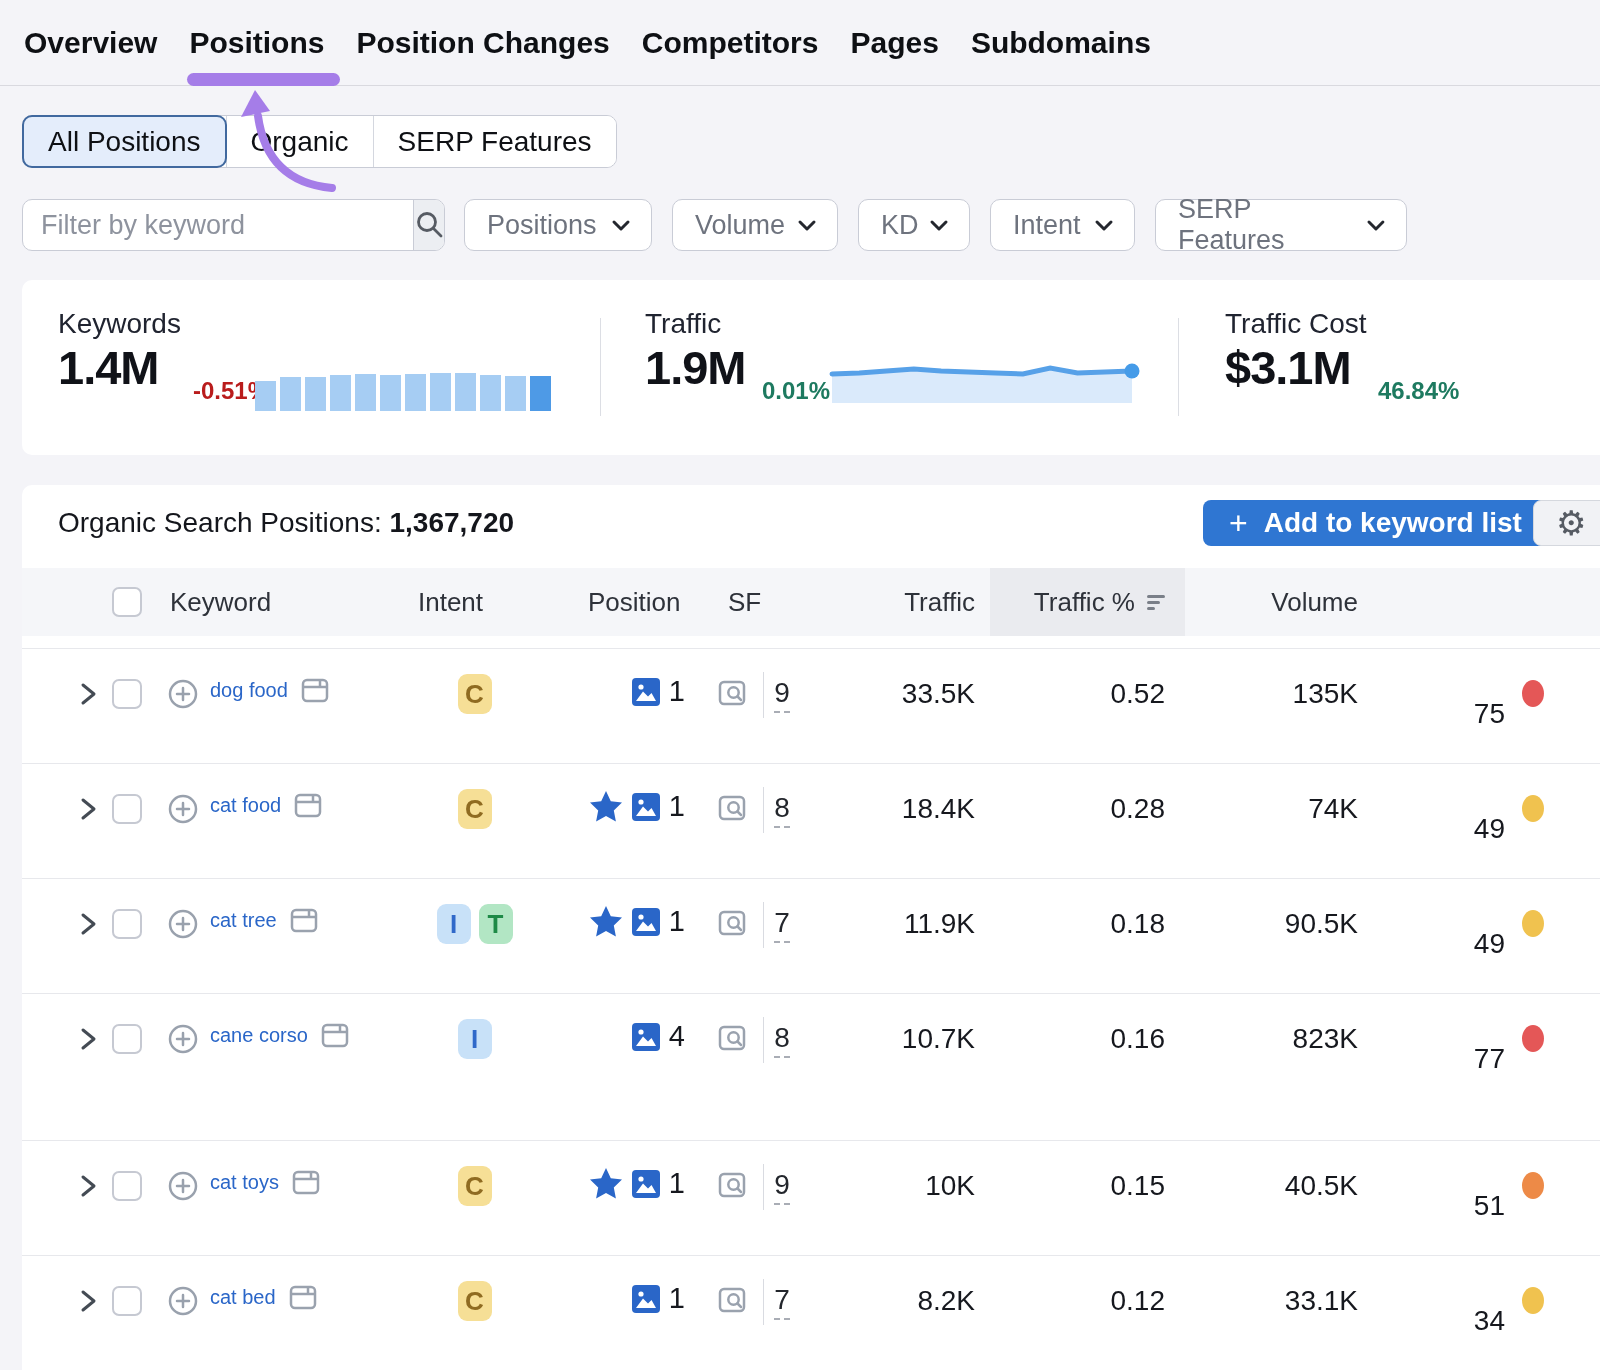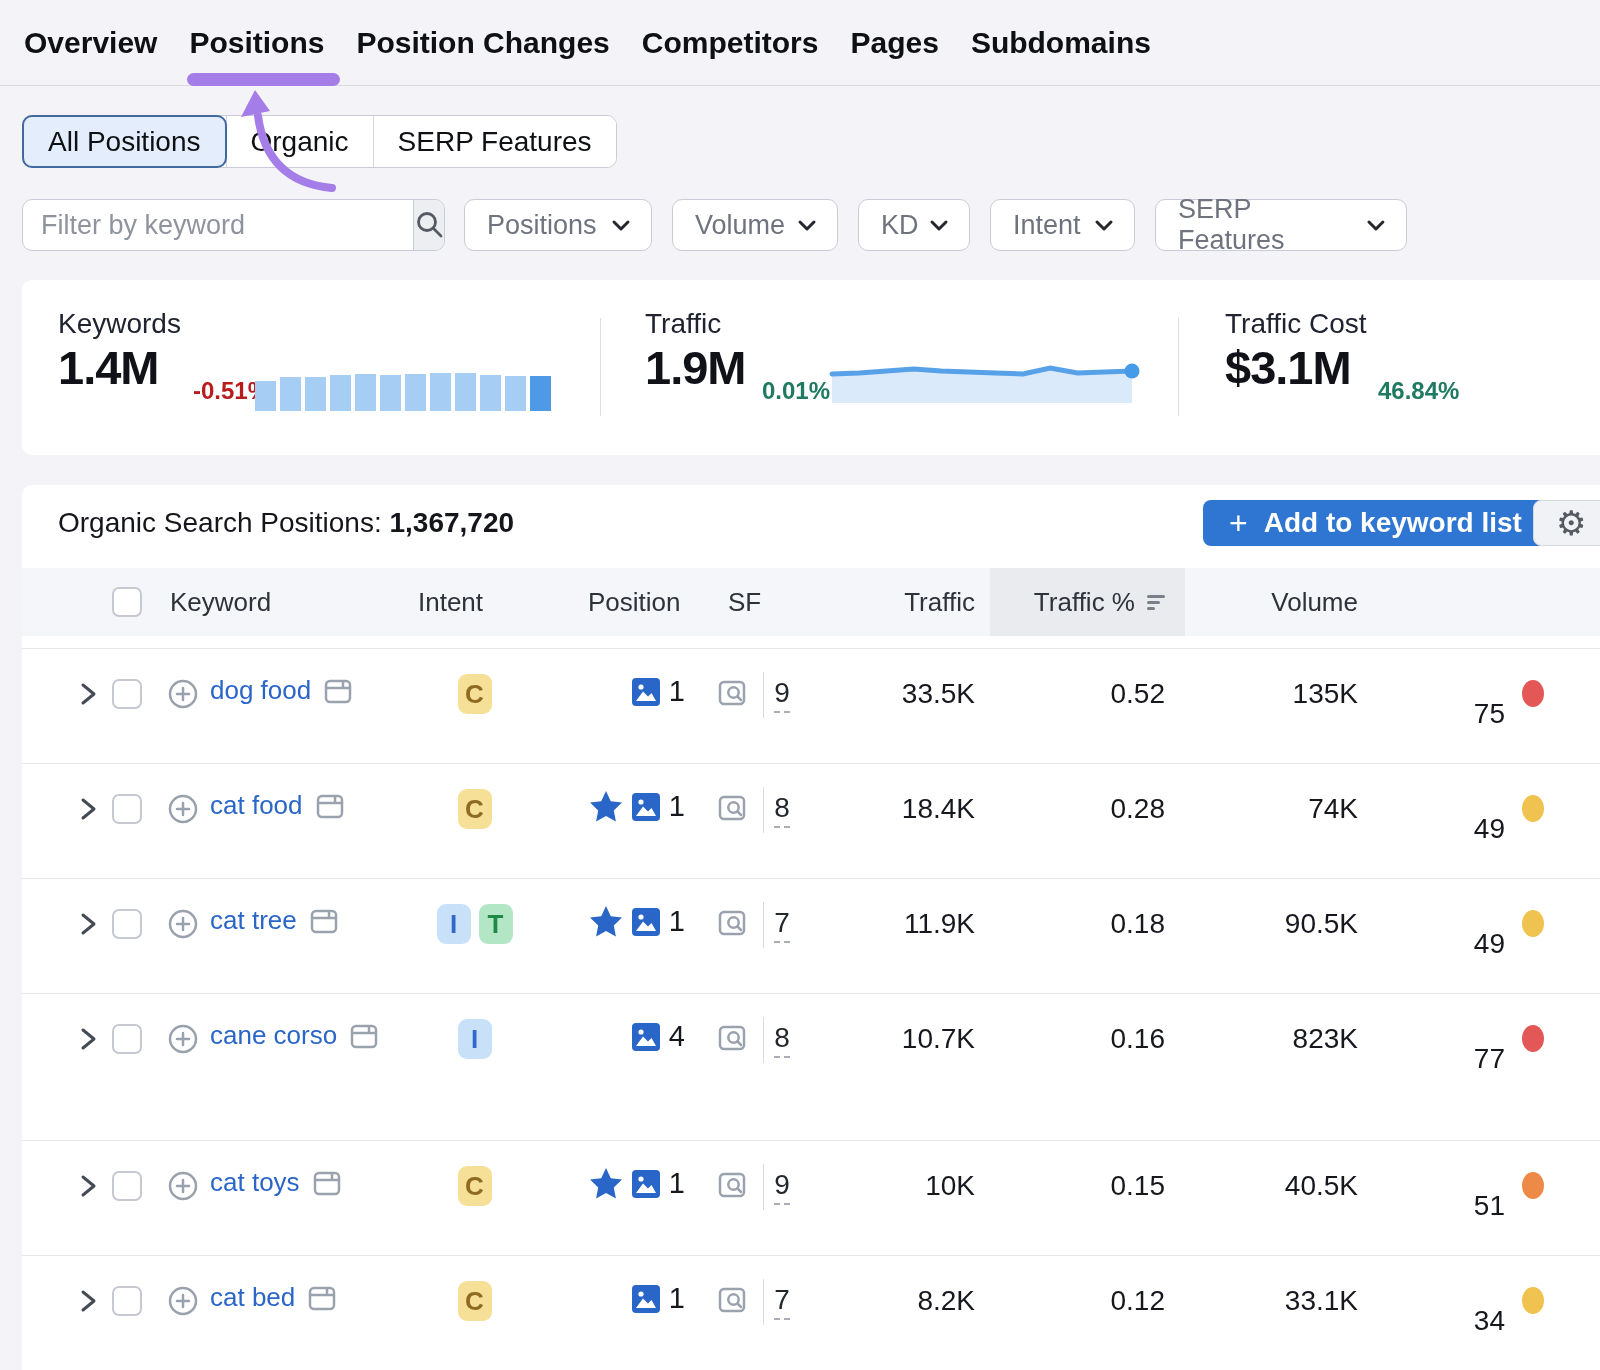--- a/index.html
+++ b/index.html
@@ -75,21 +75,21 @@
   .rows-spacer { height:12px; }
   .row { position:relative; height:115px; border-top:1px solid #e7e8ec; background:#fff; }
   .row:nth-child(5) { height:147px; }   
   .row:nth-child(7) { height:133px; }   
 
   .checkbox { width:30px; height:30px; border:2px solid #c6c9d2; border-radius:7px; background:#fff; cursor:pointer; }
   .row-chevron { position:absolute; left:53px; top:32px; cursor:pointer; }
   .row-check { position:absolute; left:90px; top:30px; }
   .plus-ic { position:absolute; left:146px; top:30px; cursor:pointer; }
   .kw-cell { position:absolute; left:188px; top:26px; display:flex; align-items:center; gap:12px; }
-  .kw-link { font-size:26px; color:#2a66c8; cursor:pointer; }
+  .kw-link { font-size:20px; color:#2a66c8; cursor:pointer; }
   .intent-cell { position:absolute; left:380px; top:25px; width:145px; display:flex;
                  justify-content:center; gap:8px; }
   .intent-badge { width:34px; height:40px; border-radius:9px; display:flex; align-items:center;
                   justify-content:center; font-size:26px; font-weight:700; }
   .pos-cell { position:absolute; left:500px; top:26px; width:163px; display:flex;
               justify-content:flex-end; align-items:center; gap:9px; }
   .pos-num { font-size:29px; color:#16181e; }
   .sf-icon { position:absolute; left:695px; top:29px; cursor:pointer; }
   .sf-div { position:absolute; left:741px; top:23px; width:1px; height:46px; background:#d9dbe1; }
   .sf-num { position:absolute; left:744px; top:28px; width:32px; text-align:center; font-size:28px;

